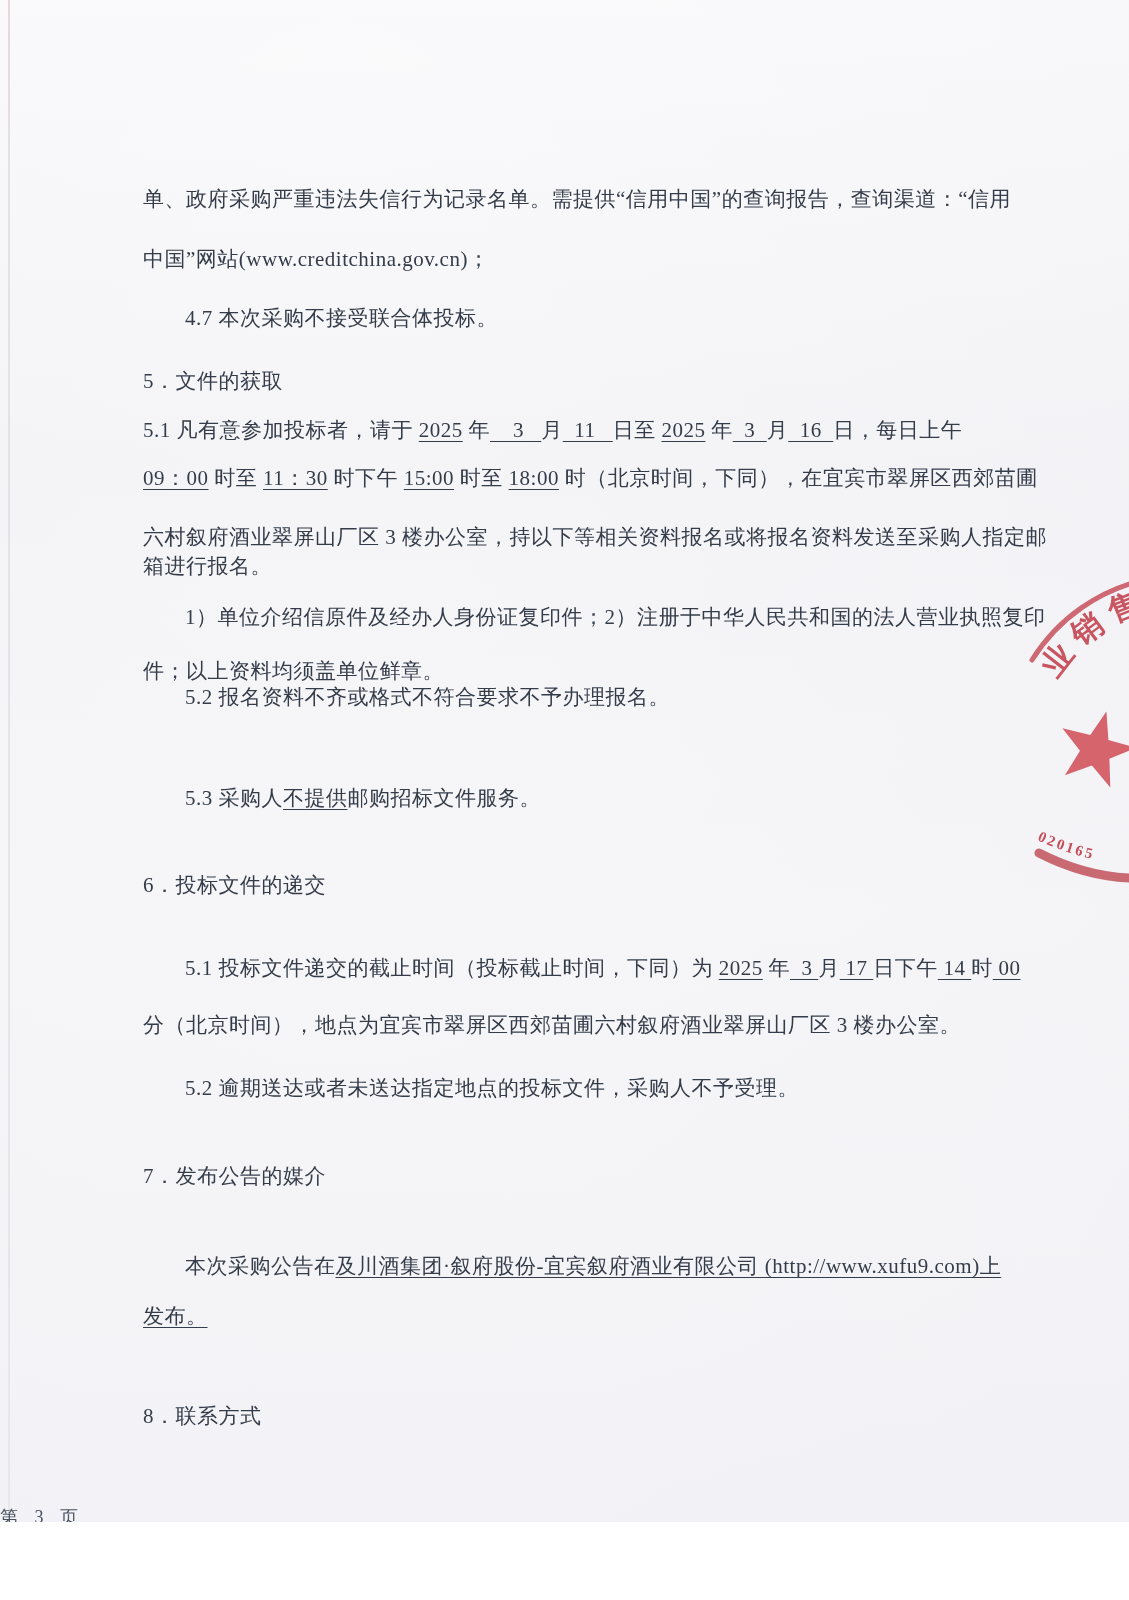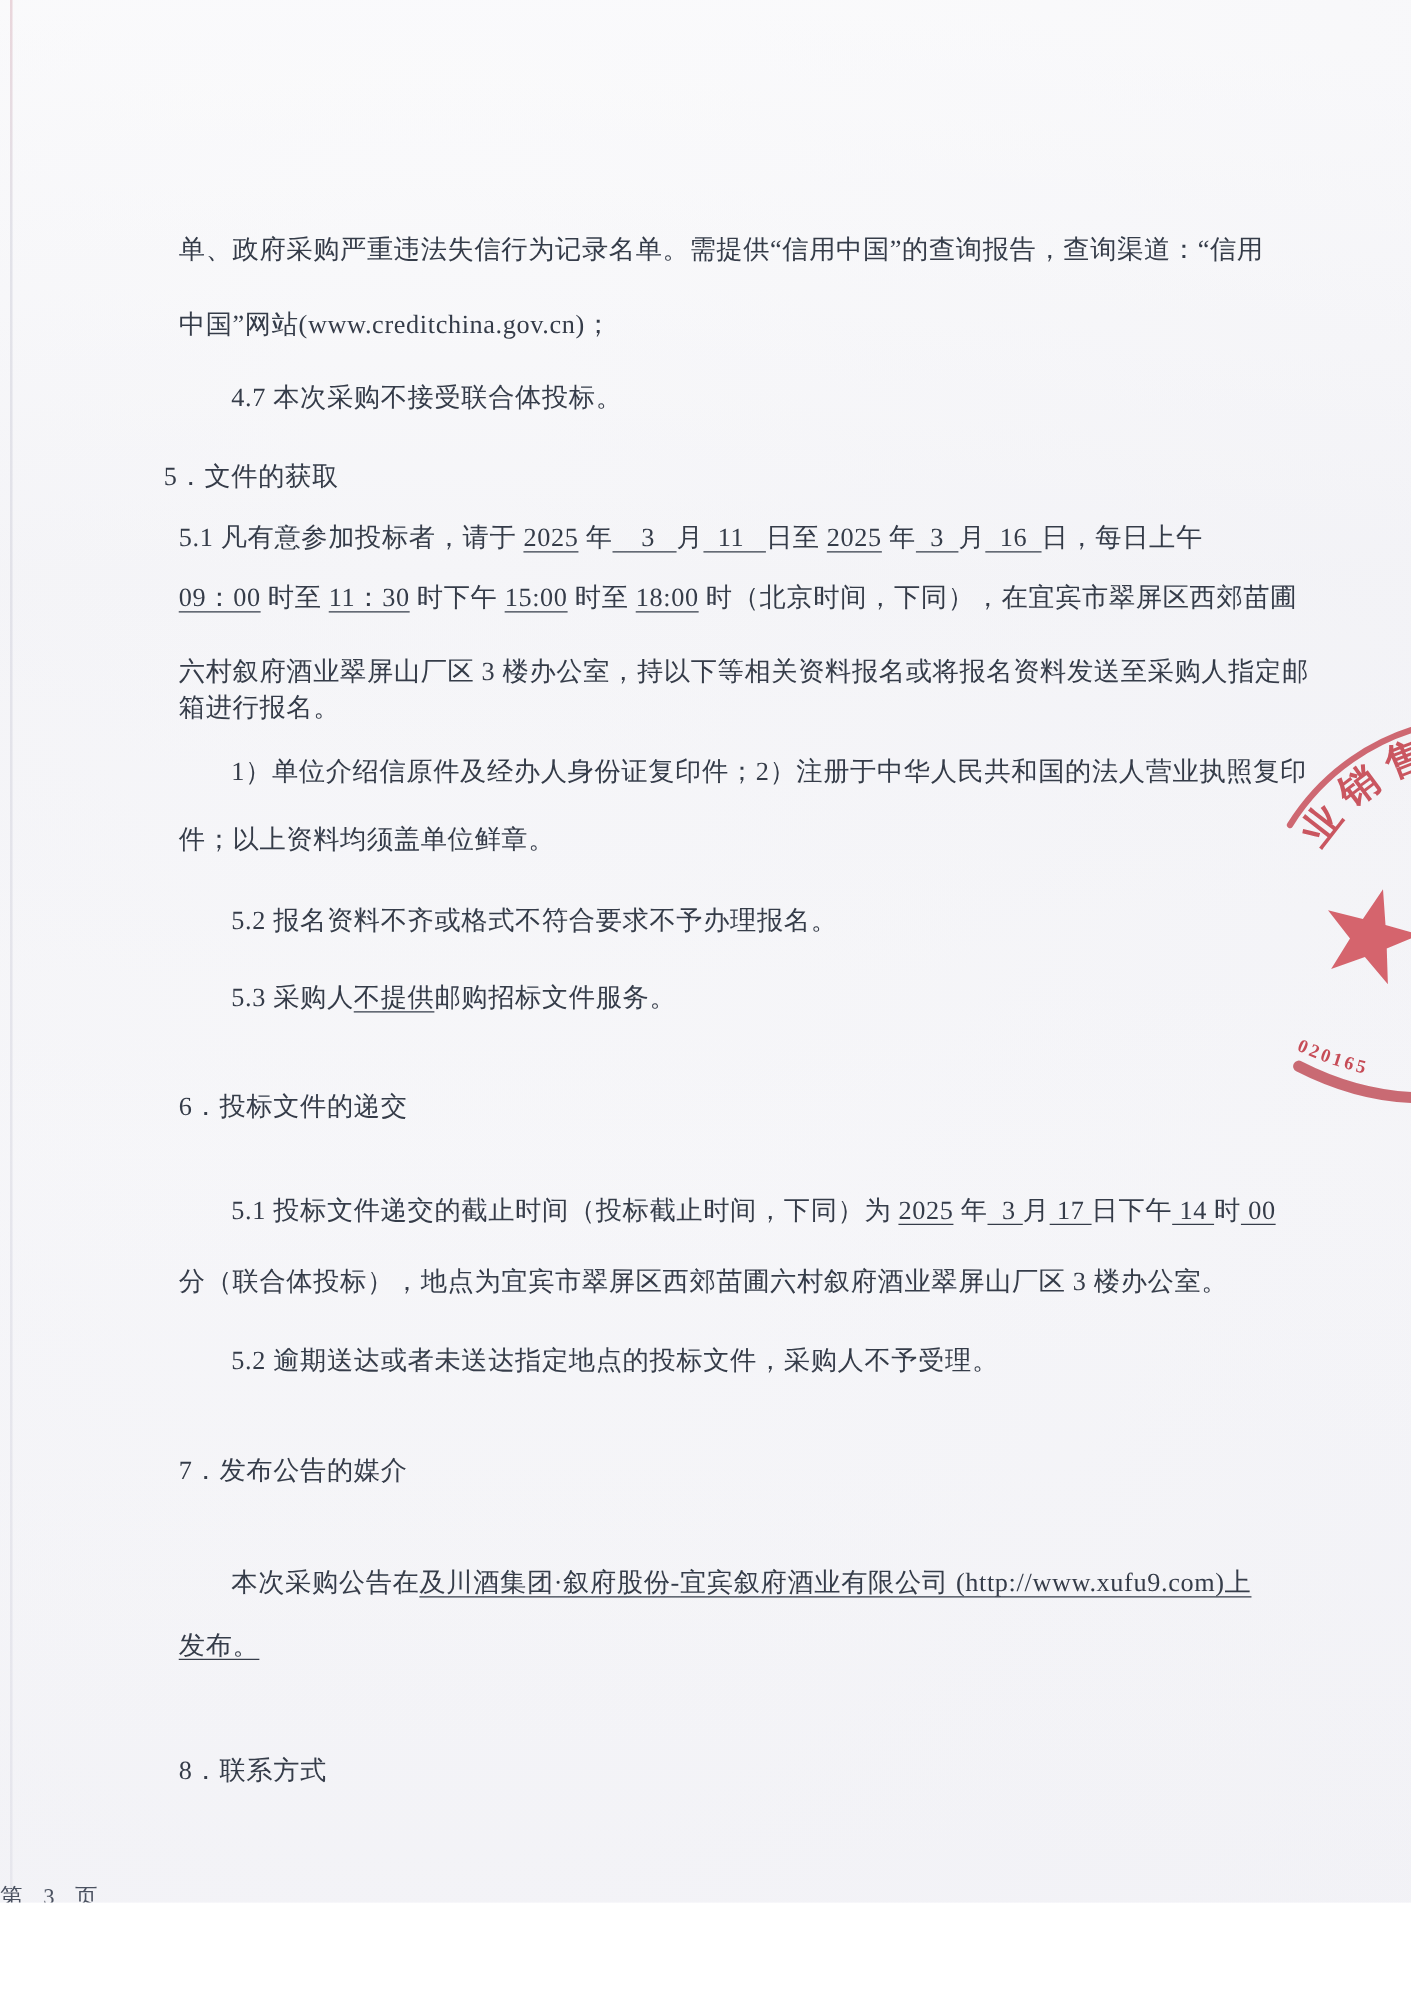--- a/index.html
+++ b/index.html
@@ -50,32 +50,32 @@
 </head>
 <body>
 
 <div class="page">
   <div class="edge-line"></div>
 
   <main>
       <div class="line" style="top: 186px; left: 143px;"><span>单、政府采购严重违法失信行为记录名单。需提供“信用中国”的查询报告，查询渠道：“信用</span></div>
       <div class="line" style="top: 246px; left: 143px;"><span>中国”网站(www.creditchina.gov.cn)；</span></div>
       <div class="line" style="top: 305px; left: 185px;"><span>4.7 本次采购</span><span class="b">不接受</span><span>联合体投标。</span></div>
-      <div class="line" style="top: 368px; left: 131px;"><span class="b">5．文件的获取</span></div>
+      <div class="line" style="top: 368px; left: 143px;"><span class="b">5．文件的获取</span></div>
       <div class="line" style="top: 417px; left: 143px;"><span>5.1 凡有</span><span class="b">意参加投标</span><span>者，请于 </span><span class="u">2025</span><span> 年</span><span class="u">&nbsp;&nbsp;&nbsp;&nbsp;3&nbsp;&nbsp;&nbsp;</span><span>月</span><span class="u">&nbsp;&nbsp;11&nbsp;&nbsp;&nbsp;</span><span>日至 </span><span class="u">2025</span><span> 年</span><span class="u">&nbsp;&nbsp;3&nbsp;&nbsp;</span><span>月</span><span class="u">&nbsp;&nbsp;16&nbsp;&nbsp;</span><span>日，每日上午</span></div>
       <div class="line" style="top: 465px; left: 143px;"><span class="u">09：00</span><span> 时至 </span><span class="u">11：30</span><span> 时下午 </span><span class="u">15:00</span><span> 时至 </span><span class="u">18:00</span><span> 时（北京时间，下同），</span><span class="b">在宜宾市翠屏区西郊苗圃</span></div>
       <div class="line" style="top: 524px; left: 143px;"><span class="b">六村叙府酒业翠屏山厂区 3 楼办公室，</span><span>持以下等相关资料报名或将报名资料发送至采购人指定邮</span></div>
       <div class="line" style="top: 553px; left: 143px;"><span>箱进行报名。</span></div>
       <div class="line" style="top: 604px; left: 185px;"><span>1）单位介绍信原件及经办人身份证复印件；2）注册于中华人民共和国的法人营业执照复印</span></div>
       <div class="line" style="top: 658px; left: 143px;"><span>件；</span><span class="b">以上资料均须盖单位鲜章。</span></div>
-      <div class="line" style="top: 723px; left: 185px; text-align: center;"><span>5.2 报名资料不齐或格式不符合要求不予办理报名。</span></div>
+      <div class="line" style="top: 684px; left: 185px; text-align: center;"><span>5.2 报名资料不齐或格式不符合要求不予办理报名。</span></div>
       <div class="line" style="top: 785px; left: 185px;"><span>5.3 采购人</span><span class="u">不提供</span><span>邮购招标文件服务。</span></div>
       <div class="line" style="top: 872px; left: 143px;"><span class="b">6．投标文件的递交</span></div>
       <div class="line" style="top: 955px; left: 185px;"><span>5.1 投标文件递交的截止时间（投标截止时间，下同）为 </span><span class="u">2025</span><span> 年</span><span class="u">&nbsp;&nbsp;3&nbsp;</span><span>月</span><span class="u">&nbsp;17&nbsp;</span><span>日下午</span><span class="u">&nbsp;14&nbsp;</span><span>时</span><span class="u">&nbsp;00</span></div>
-      <div class="line" style="top: 1012px; left: 143px;"><span>分（联合体投标），地点为</span><span class="b">宜宾市翠屏区西郊苗圃六村叙府酒业翠屏山厂区 3 楼办公室。</span></div>
+      <div class="line" style="top: 1012px; left: 143px;"><span>分（北京时间），地点为</span><span class="b">宜宾市翠屏区西郊苗圃六村叙府酒业翠屏山厂区 3 楼办公室。</span></div>
       <div class="line" style="top: 1075px; left: 185px;"><span>5.2 逾期送达或者未送达指定地点的投标文件，采购人不予受理。</span></div>
       <div class="line" style="top: 1163px; left: 143px;"><span class="b">7．发布公告的媒介</span></div>
       <div class="line" style="top: 1253px; left: 185px;"><span>本次采购公告在</span><span class="u">及川酒集团·叙府股份-宜宾叙府酒业有限公司&nbsp;(http://www.xufu9.com)上</span></div>
       <div class="line" style="top: 1303px; left: 143px;"><span class="u">发布。</span></div>
       <div class="line" style="top: 1403px; left: 143px;"><span class="b">8．联系方式</span></div>
     </main>
 
   <div class="footer">第 3 页</div>
 
   <svg class="stamp" viewBox="0 0 130 320" width="130" height="320" xmlns="http://www.w3.org/2000/svg">

